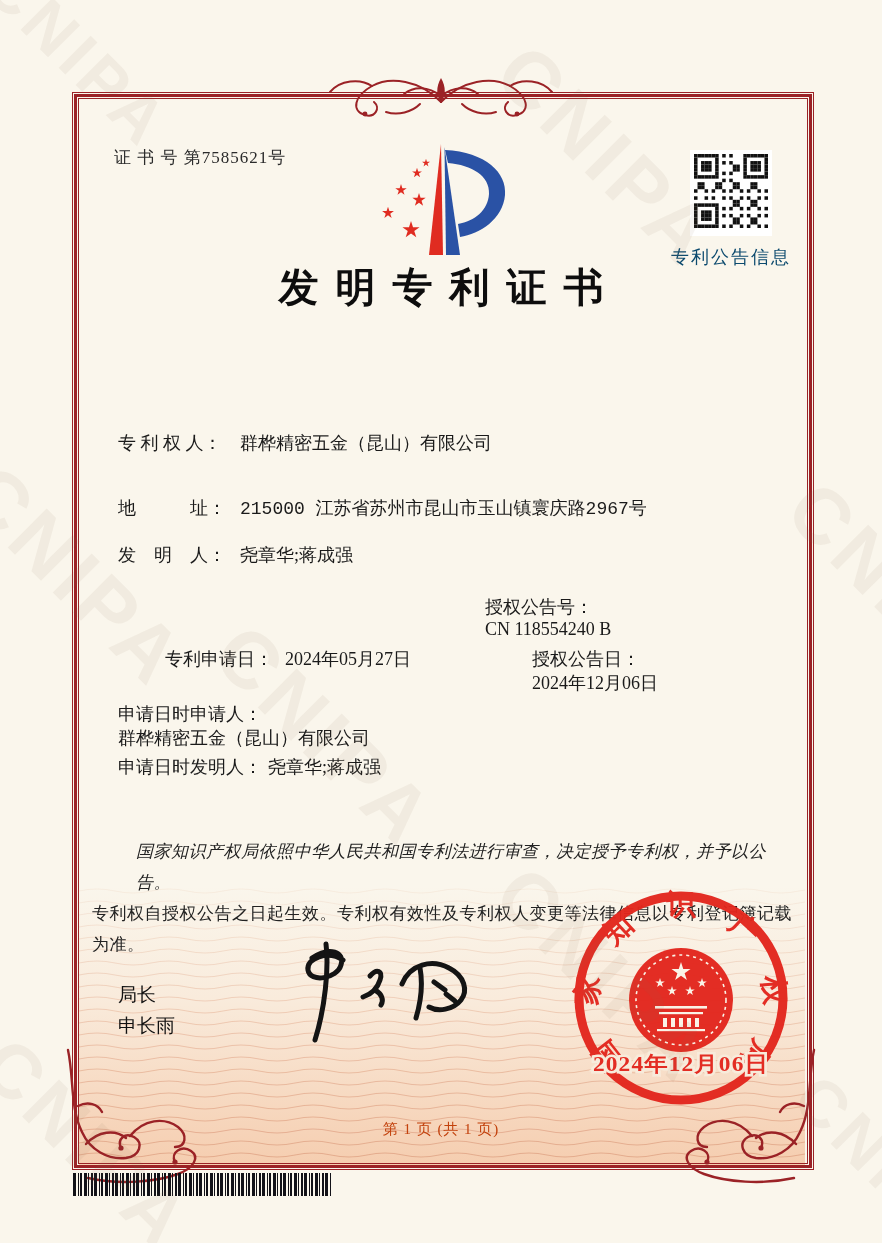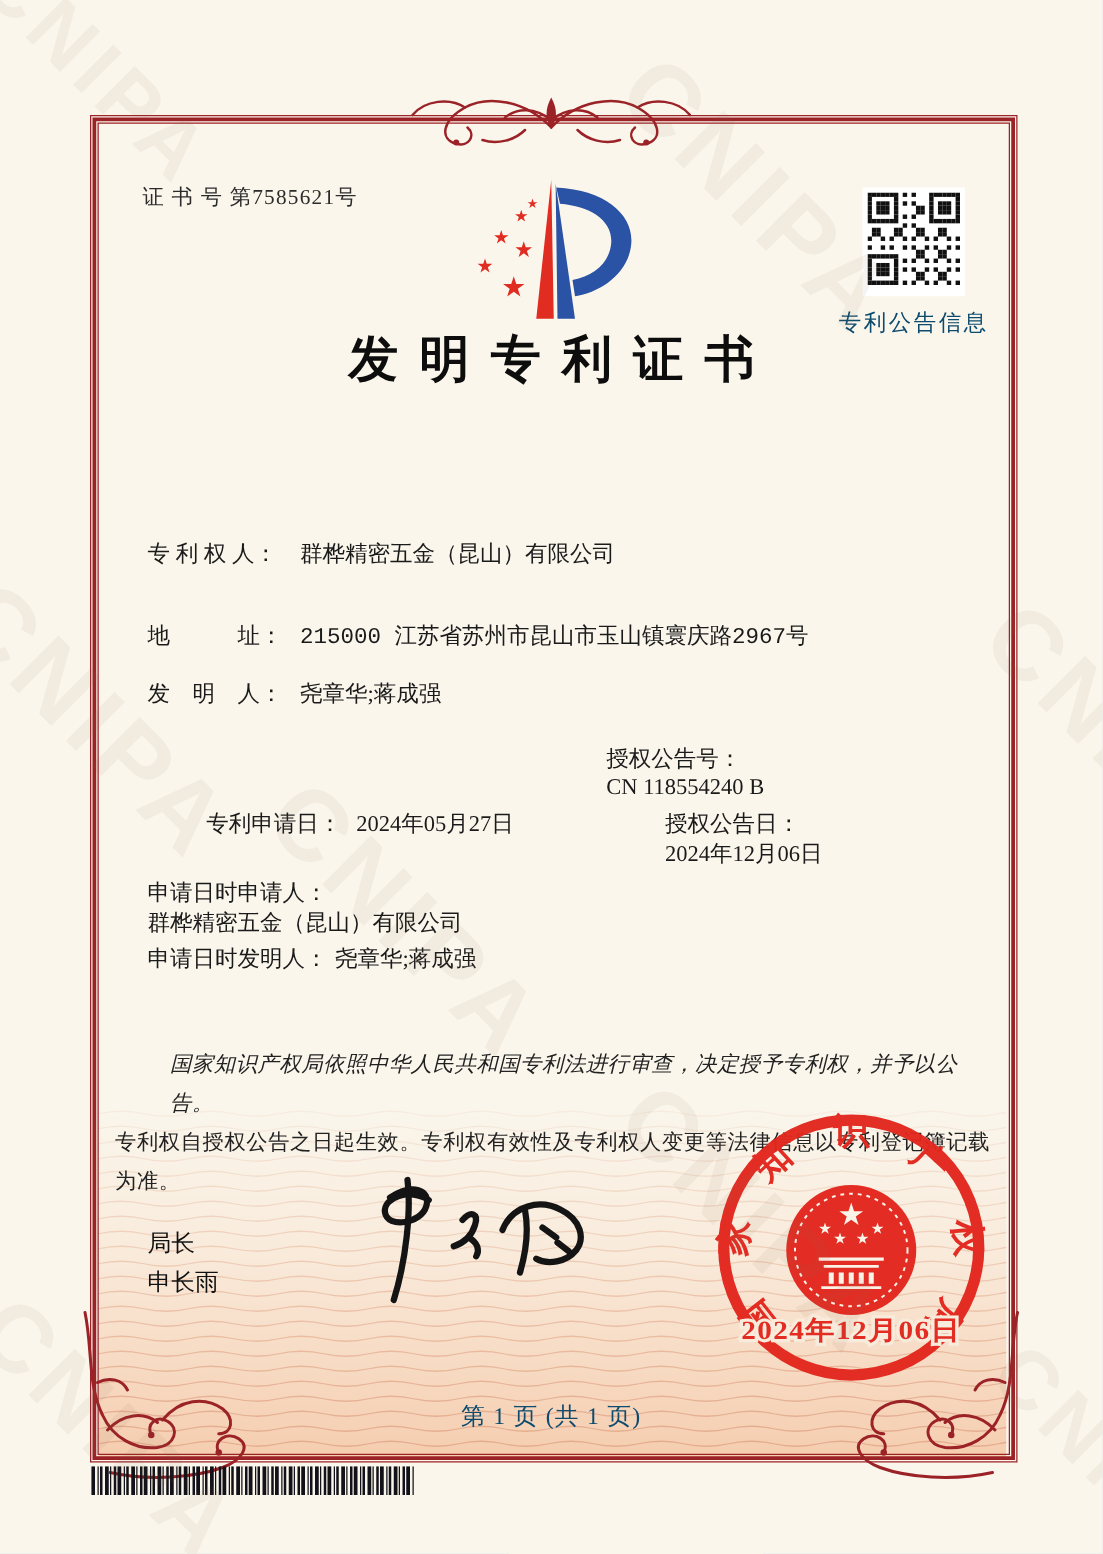--- a/index.html
+++ b/index.html
@@ -78,21 +78,21 @@
   .signature { position:absolute; left:252px; top:938px; width:230px; height:108px; z-index:4; }
 
   .seal { position:absolute; left:571px; top:888px; width:220px; height:220px; z-index:4; opacity:0.96; }
   .seal-char { font-family:"Liberation Serif", serif; font-size:29px; font-weight:bold;
     fill:#e3261d; text-anchor:middle; }
   .seal-date { font-family:"Liberation Serif", serif; font-size:21px; font-weight:bold;
     fill:#e3261d; text-anchor:middle; letter-spacing:1px;
     paint-order:stroke; stroke:#f8ecdc; stroke-width:5px; }
 
   .page-footer { position:absolute; left:0; right:0; top:1120px; z-index:4;
-    text-align:center; font-size:19px; color:#0c4a6e; letter-spacing:1px; }
+    text-align:center; font-size:15px; color:#c2410c; letter-spacing:1px; }
 
   .barcode { position:absolute; left:73px; top:1173px; width:262px; height:23px; z-index:4; }
 </style>
 </head>
 <body>
 
 <div class="page">
 
   <svg width="0" height="0" style="position:absolute">
     <defs>

